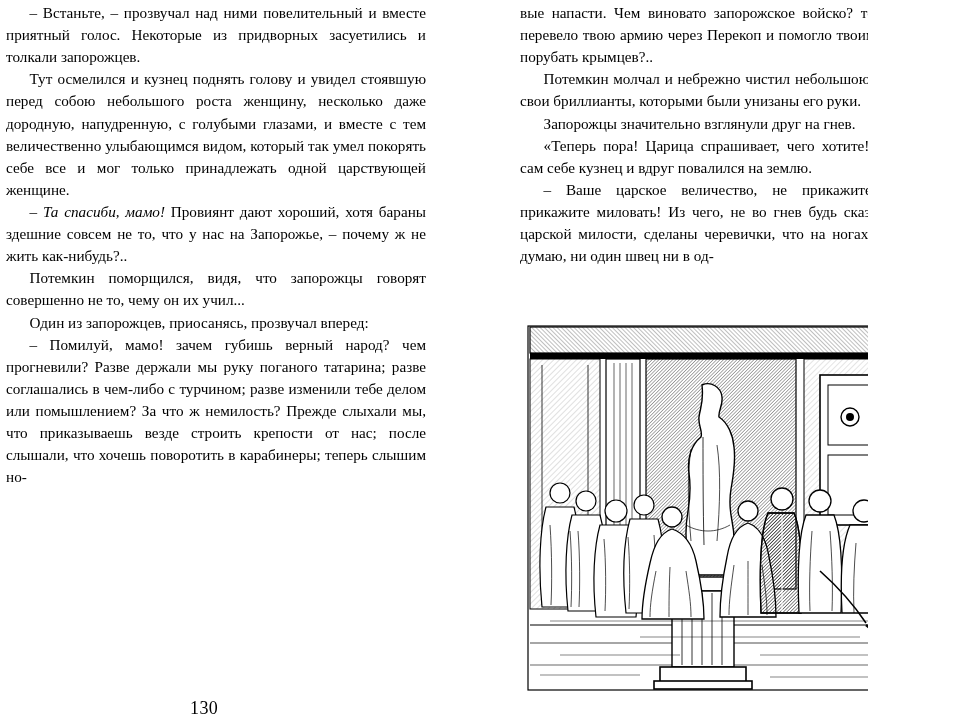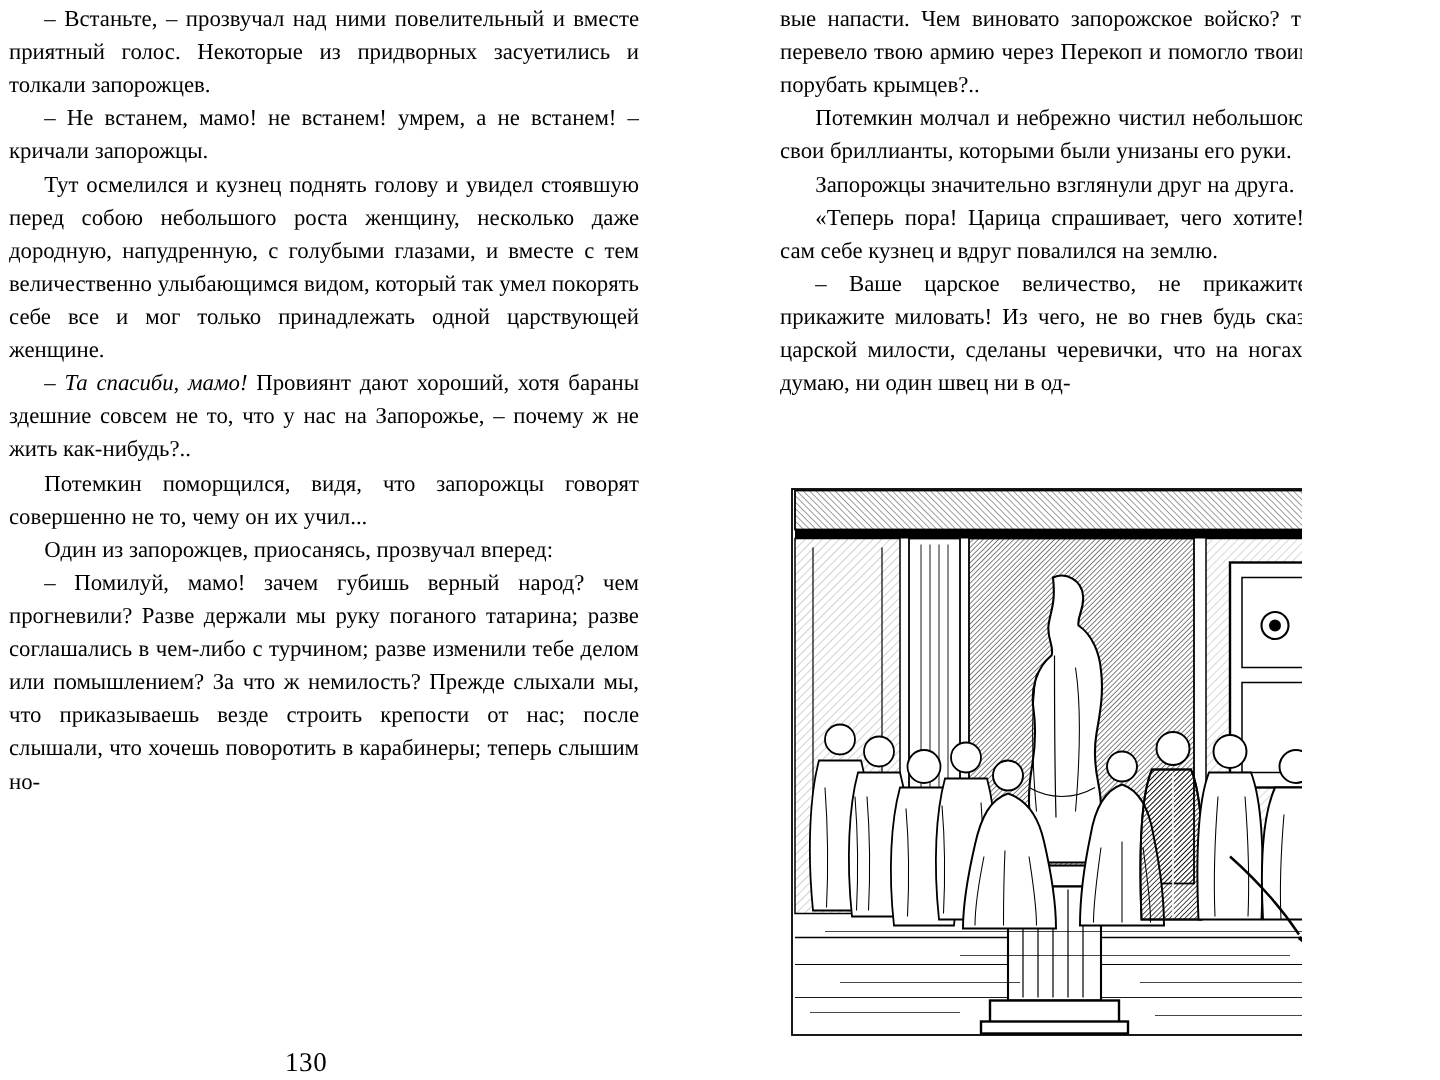--- a/index.html
+++ b/index.html
@@ -65,32 +65,31 @@
     height: 100%;
   }
 </style>
 </head>
 <body>
 
 <div class="page">
 
   <div class="column left">
     <p>– Встаньте, – прозвучал над ними повелительный и вместе приятный голос. Некоторые из придворных засуетились и толкали запорожцев.</p>
-    <p>– Не встанем, мамо! не встанем! умрем, а не встанем! – кричали запорожцы.</p>
     <p>Тут осмелился и кузнец поднять голову и увидел стоявшую перед собою небольшого роста женщину, несколько даже дородную, напудренную, с голубыми глазами, и вместе с тем величественно улыбающимся видом, который так умел покорять себе все и мог только принадлежать одной царствующей женщине.</p>
     <p>– <em>Та спасиби, мамо!</em> Провиянт дают хороший, хотя бараны здешние совсем не то, что у нас на Запорожье, – почему ж не жить как-нибудь?..</p>
     <p>Потемкин поморщился, видя, что запорожцы говорят совершенно не то, чему он их учил...</p>
     <p>Один из запорожцев, приосанясь, прозвучал вперед:</p>
     <p>– Помилуй, мамо! зачем губишь верный народ? чем прогневили? Разве держали мы руку поганого татарина; разве соглашались в чем-либо с турчином; разве изменили тебе делом или помышлением? За что ж немилость? Прежде слыхали мы, что приказываешь везде строить крепости от нас; после слышали, что хочешь поворотить в карабинеры; теперь слышим но-</p>
   </div>
 
   <div class="column right">
     <p class="noindent">вые напасти. Чем виновато запорожское войско? тем ли, что перевело твою армию через Перекоп и помогло твоим енералам порубать крымцев?..</p>
     <p>Потемкин молчал и небрежно чистил небольшою щеточкою свои бриллианты, которыми были унизаны его руки.</p>
-    <p>Запорожцы значительно взглянули друг на друга.</p>
+    <p>Запорожцы значительно взглянули друг на гнев.</p>
     <p>«Теперь пора! Царица спрашивает, чего хотите!» – сказал сам себе кузнец и вдруг повалился на землю.</p>
     <p>– Ваше царское величество, не прикажите казнить, прикажите миловать! Из чего, не во гнев будь сказано вашей царской милости, сделаны черевички, что на ногах ваших? Я думаю, ни один швец ни в од-</p>
   </div>
 
   <div class="illustration">
     <svg viewBox="0 0 432 372" xmlns="http://www.w3.org/2000/svg">
       <defs>
         <pattern id="hatch" width="4" height="4" patternUnits="userSpaceOnUse" patternTransform="rotate(45)">
           <line x1="0" y1="0" x2="0" y2="4" stroke="#000" stroke-width="0.7"></line>
         </pattern>

